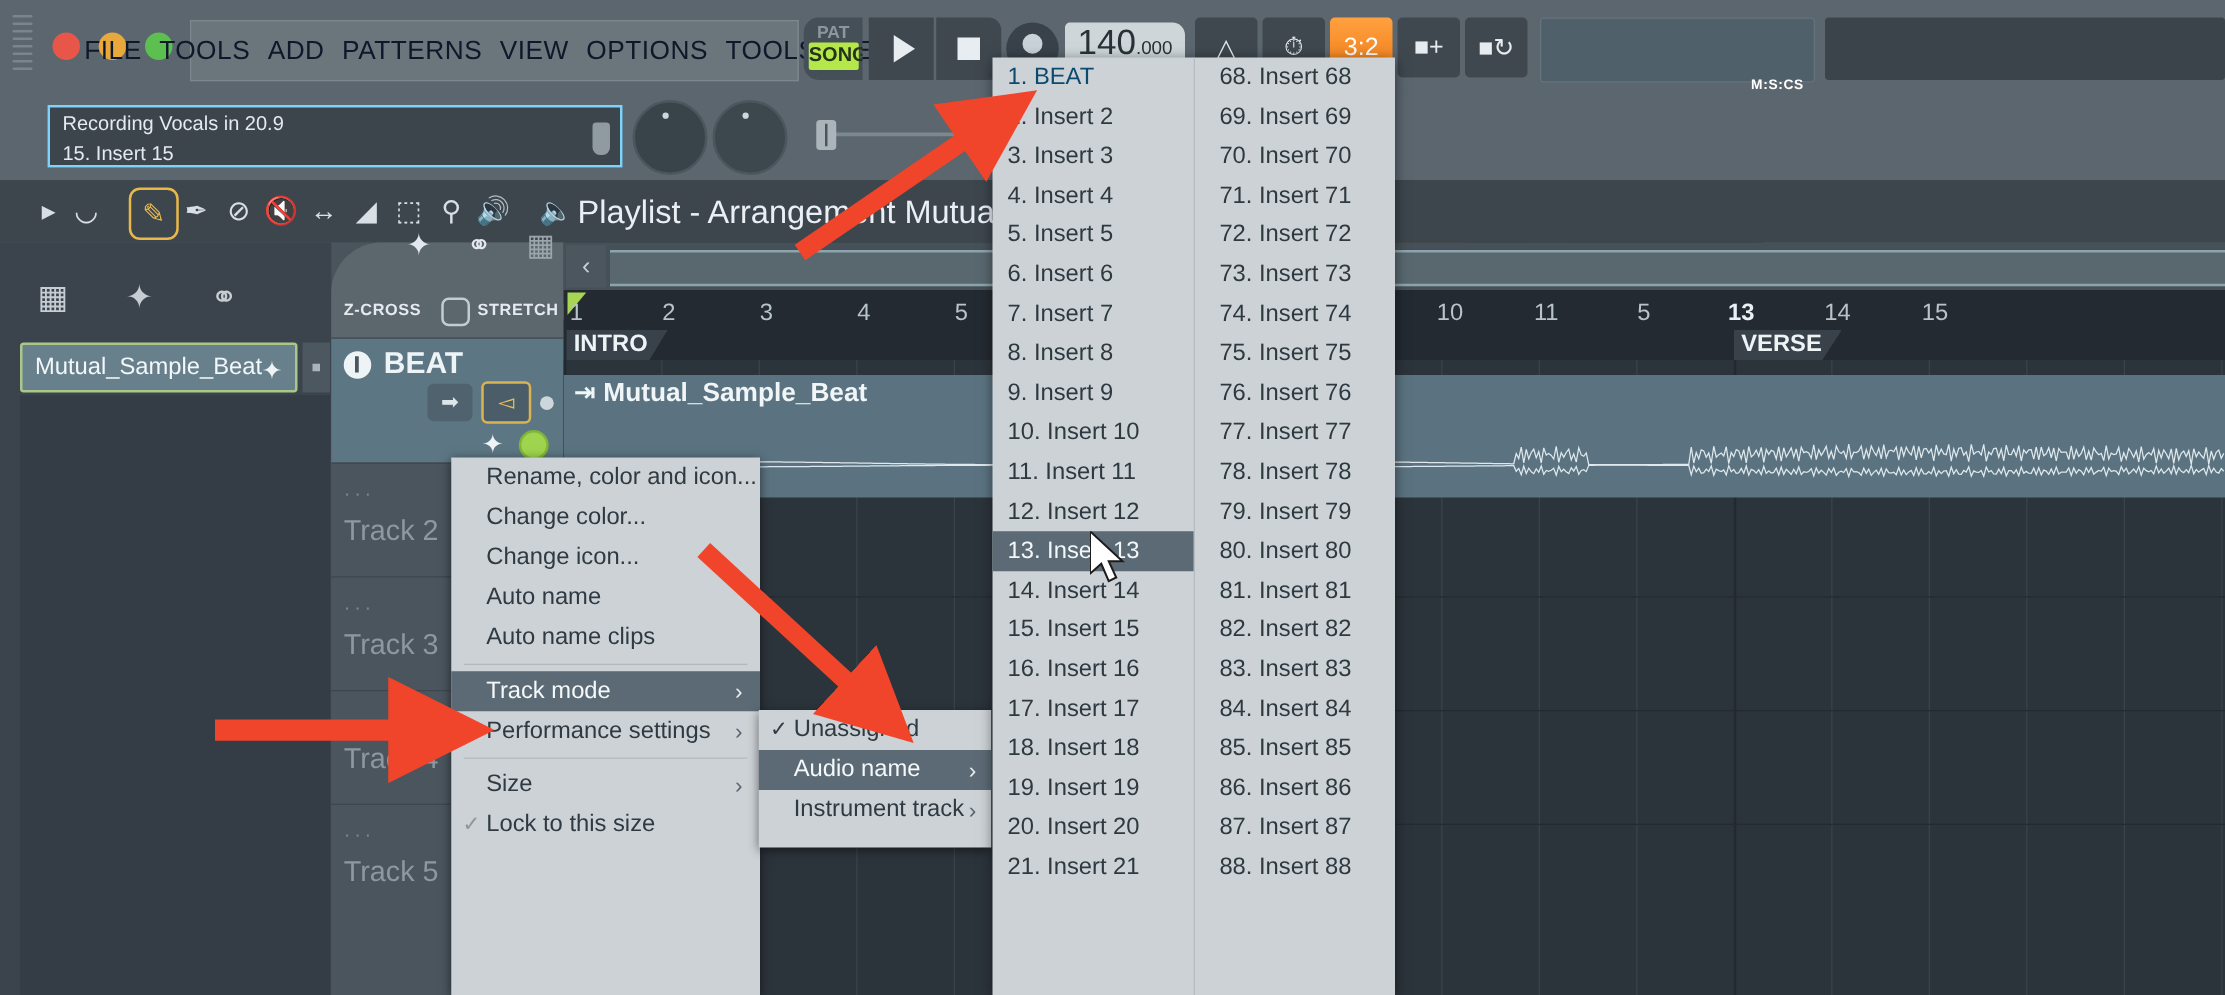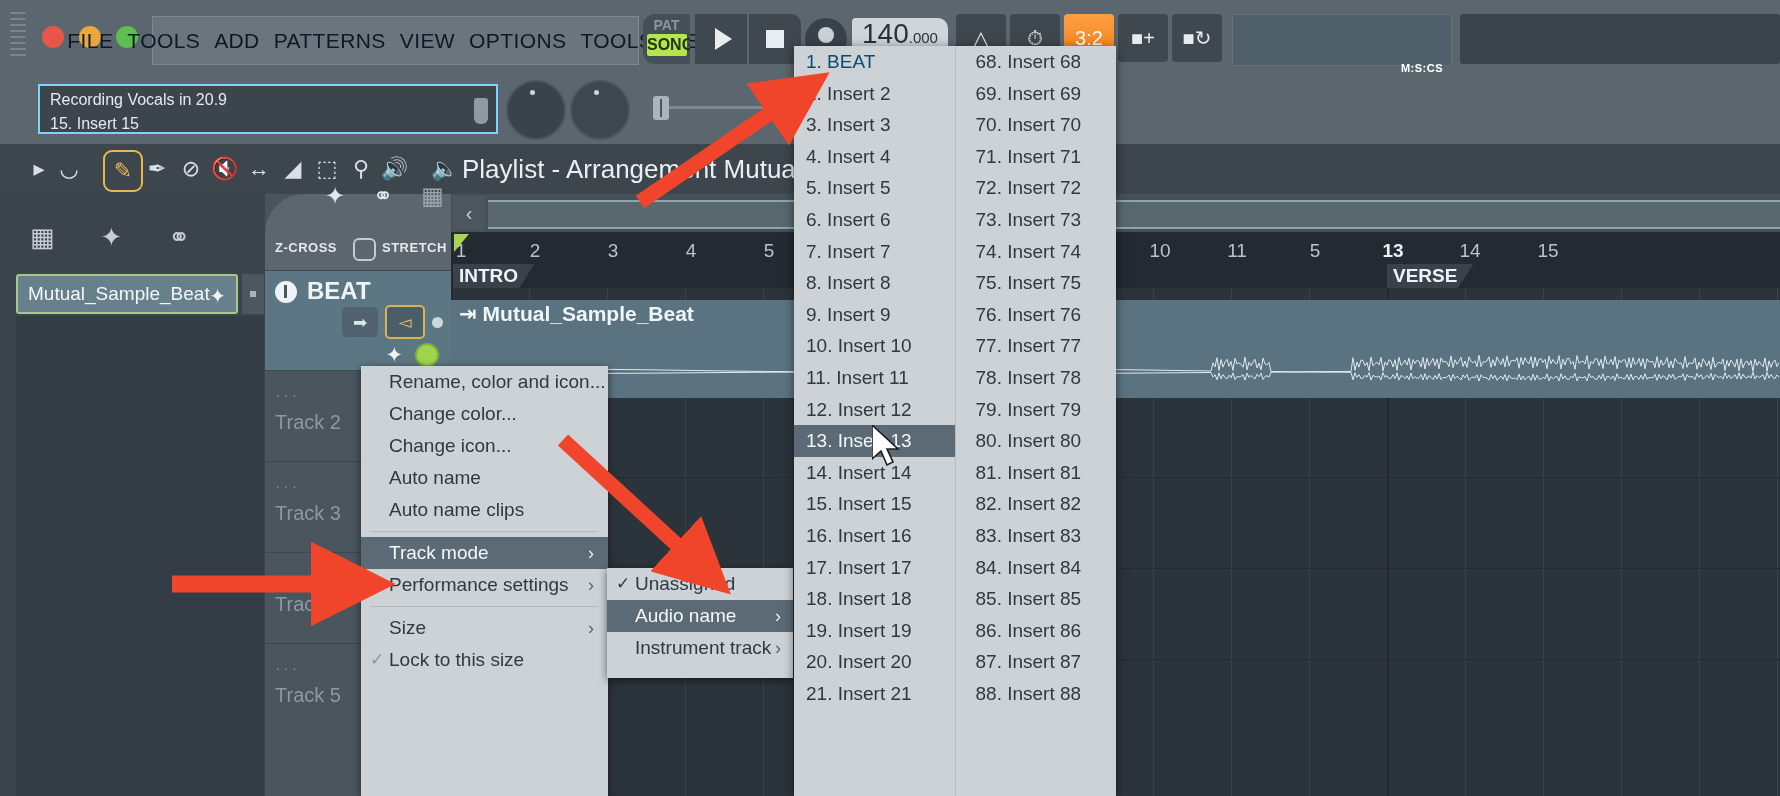--- a/index.html
+++ b/index.html
@@ -125,21 +125,21 @@
                 border-radius:40px 0 0 0;}
   .tcicons{position:absolute;left:60px;top:-12px;display:flex;gap:28px;color:#e2e9ee;font-size:24px;}
   .zcross{position:absolute;left:10px;top:46px;color:#e4eaee;font-size:13px;font-weight:bold;letter-spacing:.5px;}
   .zring{position:absolute;left:88px;top:44px;width:19px;height:19px;border:2px solid #c3ccd2;border-radius:6px;}
   .stretch{position:absolute;left:117px;top:46px;color:#e4eaee;font-size:13px;font-weight:bold;letter-spacing:.5px;}
   .sring{position:absolute;left:186px;top:44px;width:19px;height:19px;border:2px solid #c3ccd2;border-radius:6px;}
 
   .trk{position:absolute;left:0;width:186px;background:#4a555d;border-top:1px solid #3e474f;}
   .trk.active{background:#5c7683;}
   .trk .tname{position:absolute;left:42px;top:6px;color:#eef3f6;font-size:24px;font-weight:bold;}
-  .trk .tname.dim{color:#8d98a0;font-weight:normal;left:10px;font-size:20px;}
+  .trk .tname.dim{color:#8d98a0;font-weight:normal;left:10px;font-size:23px;}
   .trk .dots{position:absolute;left:10px;top:-16px;color:#7d8890;font-size:16px;letter-spacing:3px;}
   .amark{position:absolute;left:10px;top:10px;width:22px;height:22px;border-radius:50%;background:#eef3f6;}
   .amark:after{content:"";position:absolute;left:9px;top:4px;width:3px;height:13px;background:#4a555d;}
   .tctl{position:absolute;right:8px;top:34px;display:flex;gap:7px;align-items:center;}
   .tctl .cb{width:36px;height:30px;background:#4f626e;border-radius:5px;display:flex;
             align-items:center;justify-content:center;color:#dce5ea;font-size:17px;}
   .tctl .cb.amber{border:2px solid #d9b450;color:#e8c05c;background:#4b5d68;}
   .tctl .dot{width:11px;height:11px;border-radius:50%;background:#cdd6db;}
   .trow2{position:absolute;right:12px;top:72px;display:flex;gap:12px;align-items:center;}
   .trow2 .wf{color:#eef3f6;font-size:21px;}

